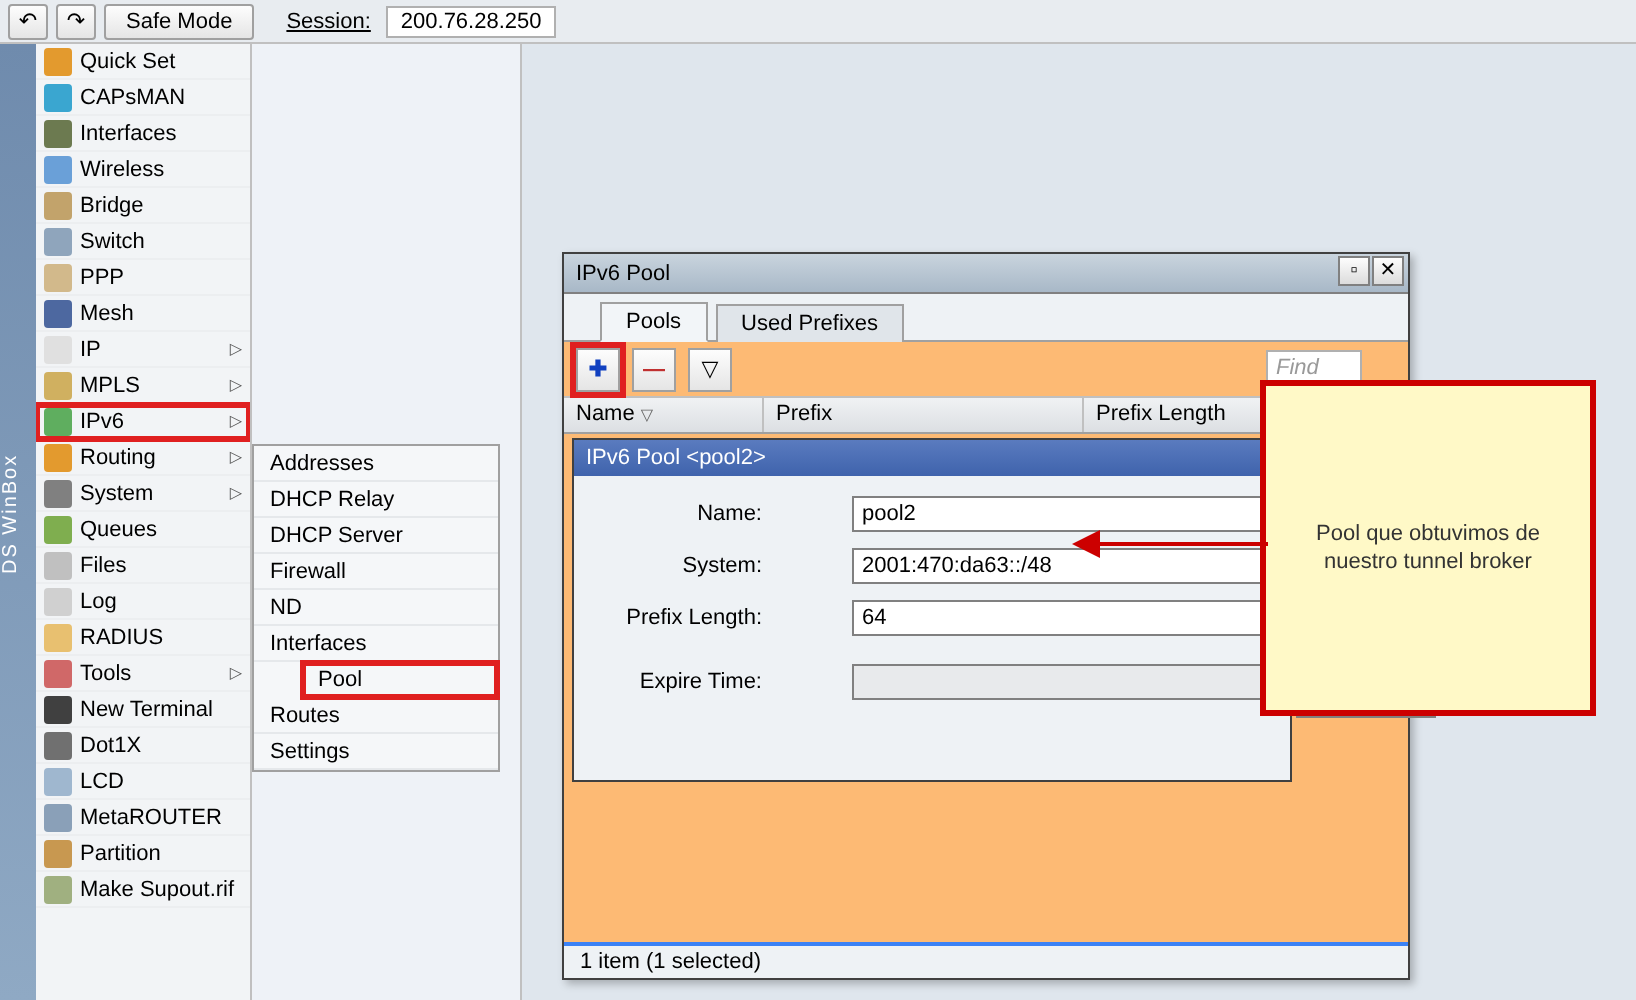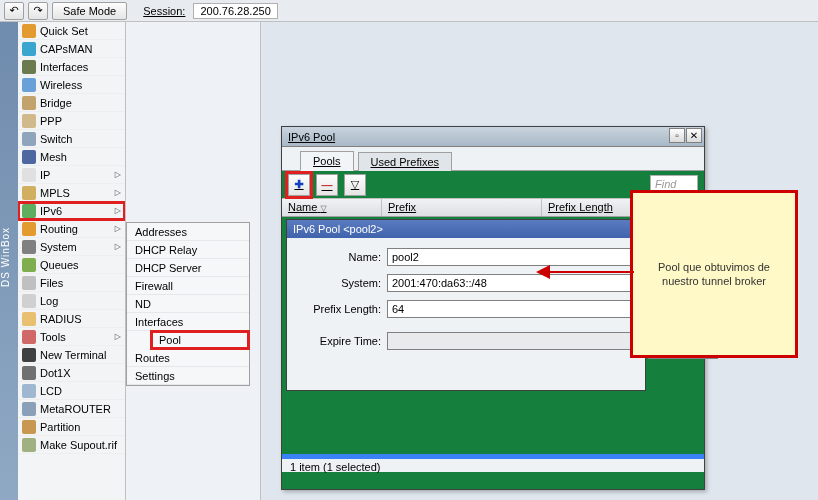--- a/index.html
+++ b/index.html
@@ -23,58 +23,58 @@
 
 
 .submenu { position: absolute; left: 126px; top: 222px; width: 124px; background: #f5f7f9; border: 1px solid #a0a0a0; }
 .sub-item { height: 18px; display: flex; align-items: center; padding: 0 8px; cursor: pointer; border-bottom: 1px solid #e5e8eb; }
 .sub-highlight { outline: 3px solid #e02020; outline-offset: -2px; margin-left: 24px; }
 
 
 .workspace { position: absolute; left: 260px; top: 22px; right: 0; bottom: 0; background: #dfe6ed; border-left: 1px solid #c0c0c0; }
 
 
-.win { position: absolute; left: 20px; top: 104px; width: 424px; height: 364px; background: #15803d; border: 1px solid #404040; box-shadow: 2px 2px 4px rgba(0,0,0,0.25); text-decoration: underline; }
+.win { position: absolute; left: 20px; top: 104px; width: 424px; height: 364px; background: #fdba74; border: 1px solid #404040; box-shadow: 2px 2px 4px rgba(0,0,0,0.25); }
 .win-title { height: 20px; background: linear-gradient(#c9d4de,#a8b8c7); border-bottom: 1px solid #808080; display: flex; align-items: center; padding: 0 6px; font-size: 11px; }
 .win-ctrls { position: absolute; right: 2px; top: 1px; display: flex; gap: 1px; }
 .win-ctrl { width: 16px; height: 15px; border: 1px solid #808080; background: linear-gradient(#fdfdfd,#dcdcdc); font-size: 10px; line-height: 13px; text-align: center; cursor: pointer; }
 
 
 .tabs { height: 24px; display: flex; align-items: flex-end; padding-left: 18px; gap: 4px; border-bottom: 1px solid #a0a0a0; background: #eef2f5; }
 .tab { padding: 3px 12px 3px; border: 1px solid #a0a0a0; border-bottom: none; background: #e0e5ea; cursor: pointer; position: relative; top: 1px; }
 .tab.active { background: #f2f5f8; top: 1px; border-bottom: 1px solid #f2f5f8; }
 
 
 .win-toolbar { height: 28px; display: flex; align-items: center; padding: 0 6px; gap: 6px; border-bottom: 1px solid #c0c0c0; position: relative; }
 .tb-btn { width: 22px; height: 22px; border: 1px solid #a0a0a0; background: linear-gradient(#fdfdfd,#e5e5e5); display: flex; align-items: center; justify-content: center; cursor: pointer; }
 .add-highlight { outline: 3px solid #e02020; outline-offset: 0px; }
-.find-box { position: absolute; right: 6px; top: 4px; width: 48px; height: 18px; border: 1px solid #b0b0b0; background: #fff; color: #999; font-style: italic; padding: 0 4px; line-height: 16px; }
+.find-box { position: absolute; right: 23px; top: 4px; width: 48px; height: 18px; border: 1px solid #b0b0b0; background: #fff; color: #999; font-style: italic; padding: 0 4px; line-height: 16px; }
 
 
 .list-hdr { height: 18px; background: linear-gradient(#f0f2f4,#dcdfe3); border-bottom: 1px solid #a0a0a0; display: flex; }
 .col { border-right: 1px solid #c0c0c0; padding: 2px 6px; }
 .col-name { width: 100px; }
 .col-prefix { width: 160px; }
 .col-plen { width: 90px; }
 
 
 .dlg { position: absolute; left: 4px; top: 92px; width: 360px; height: 172px; background: #eef2f5; border: 1px solid #404040; }
 .dlg-title { height: 18px; background: linear-gradient(#5a7bbf,#3f63ac); color: #fff; padding: 0 6px; display: flex; align-items: center; }
 .dlg-body { padding: 10px 10px; }
-.dlg-row { display: flex; align-items: center; margin-bottom: 8px; }
+.dlg-row { display: flex; align-items: center; margin-bottom: 8px; gap: 39px; }
 .dlg-row label { width: 90px; text-align: right; padding-right: 6px; }
 .dlg-row input { flex: 1; height: 18px; border: 1px solid #808080; padding: 0 4px; background: #fff; }
 .dlg-row input:disabled { background: #e8eaec; }
 
 
 .dlg-btns { position: absolute; left: 366px; top: 100px; width: 70px; display: flex; flex-direction: column; gap: 6px; }
 .dlg-btn { height: 20px; border: 1px solid #808080; background: linear-gradient(#fdfdfd,#e0e4e8); cursor: pointer; text-align: center; line-height: 18px; }
 
 
-.status { position: absolute; left: 0; right: 0; bottom: 17px; height: 18px; border-top: 5px solid #3b82f6; background: #eef2f5; padding: 2px 8px; }
+.status { position: absolute; left: 0; right: 0; bottom: 0; height: 18px; border-top: 2px solid #3b82f6; background: #eef2f5; padding: 2px 8px; }
 
 
 .callout { position: absolute; left: 630px; top: 190px; width: 168px; height: 168px; background: #fff9c7; border: 3px solid #cc0000; display: flex; align-items: center; justify-content: center; text-align: center; padding: 14px; font-size: 15px; color: #333; line-height: 1.3; }
 
 
 .arrow { position: absolute; left: 540px; top: 265px; width: 94px; height: 14px; }
 .arrow-line { position: absolute; right: 0; top: 6px; width: 90px; height: 2px; background: #cc0000; }
 .arrow-head { position: absolute; left: -4px; top: 0px; width: 0; height: 0; border-right: 14px solid #cc0000; border-top: 7px solid transparent; border-bottom: 7px solid transparent; }
 
 
@@ -112,26 +112,26 @@
     </div>
     <div class="side-item">
       <span class="ic" style="background: rgb(106, 160, 216);"></span>
       <span>Wireless</span>
     </div>
     <div class="side-item">
       <span class="ic" style="background: rgb(194, 163, 107);"></span>
       <span>Bridge</span>
     </div>
     <div class="side-item">
+      <span class="ic" style="background: rgb(143, 165, 188);"></span>
+      <span>Switch</span>
+    </div>
+    <div class="side-item">
       <span class="ic" style="background: rgb(210, 185, 139);"></span>
       <span>PPP</span>
-    </div>
-    <div class="side-item">
-      <span class="ic" style="background: rgb(143, 165, 188);"></span>
-      <span>Switch</span>
     </div>
     <div class="side-item">
       <span class="ic" style="background: rgb(77, 104, 160);"></span>
       <span>Mesh</span>
     </div>
     <div class="side-item">
       <span class="ic" style="background: rgb(224, 224, 224);"></span>
       <span>IP</span>
       <span class="side-arrow">▷</span>
     </div>

